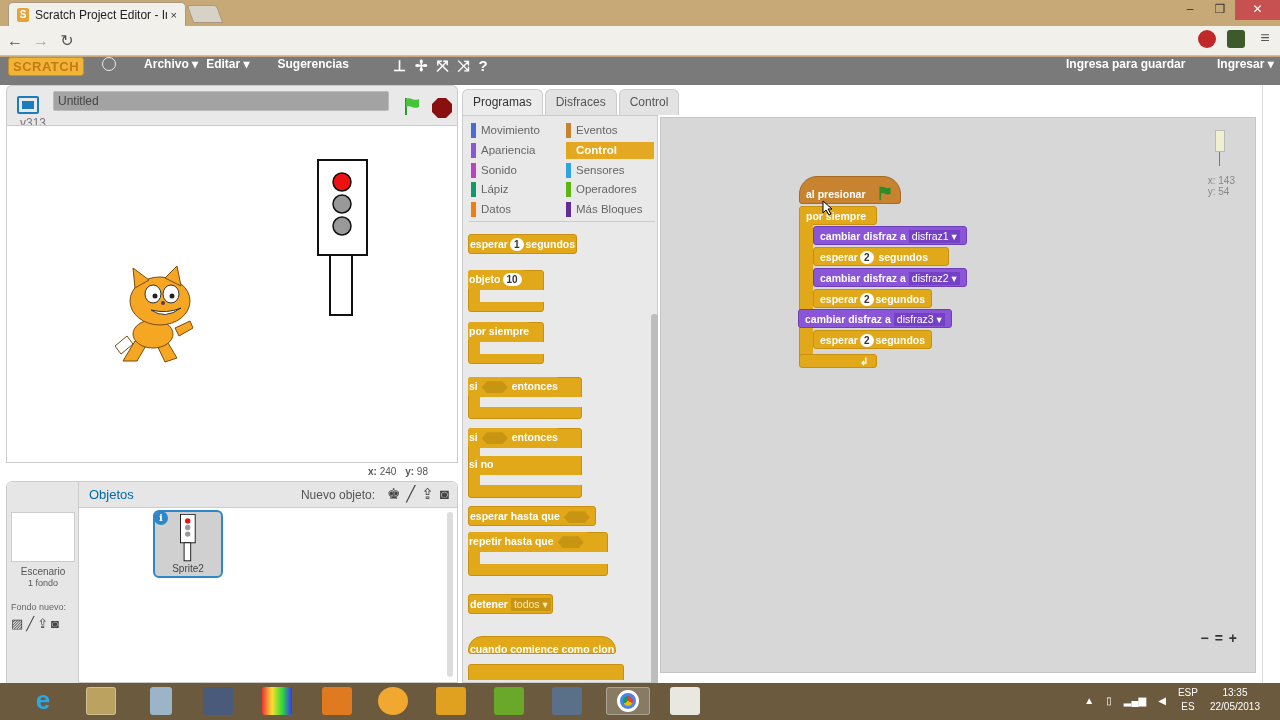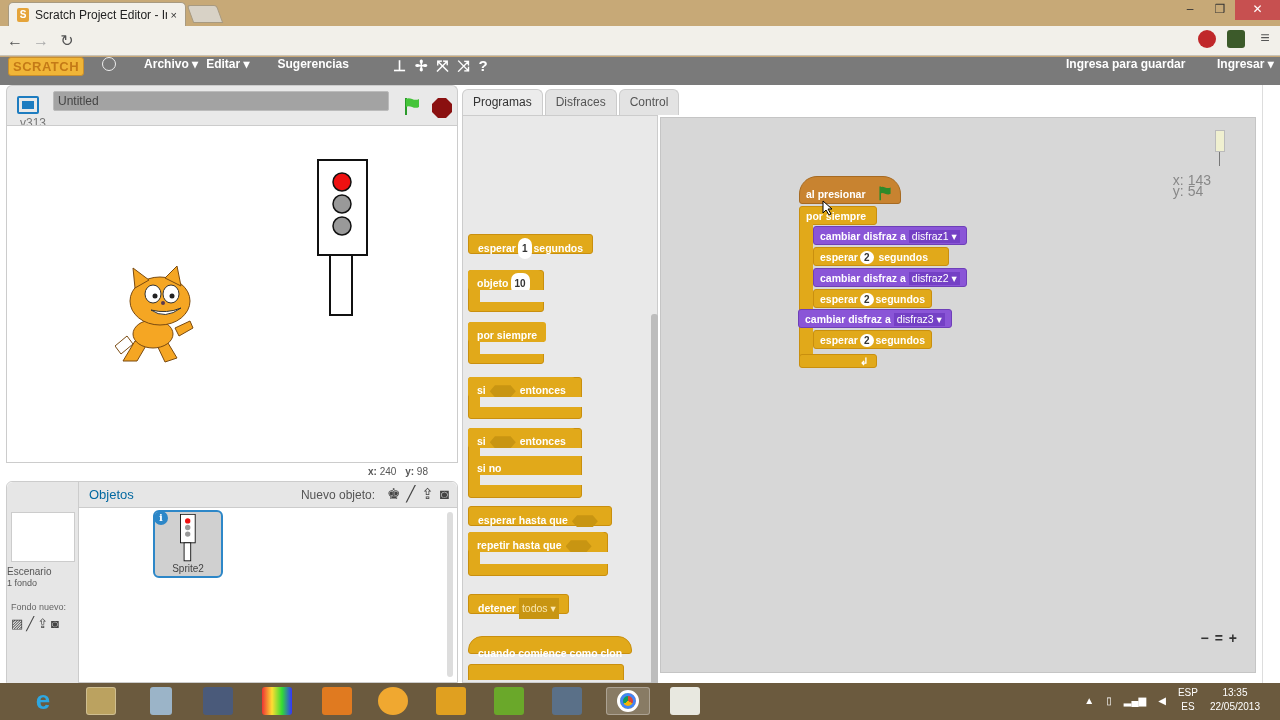--- a/index.html
+++ b/index.html
@@ -41,53 +41,53 @@
 .coords{position:absolute;left:368px;top:381px;font-size:10px;color:#555;font-weight:bold}
 .coords span{font-weight:normal;margin-right:6px}
 
 .sprites{position:absolute;left:6px;top:396px;width:452px;height:202px;border:1px solid #ccc;border-radius:6px 6px 0 0;background:#fff}
 .stagecol{position:absolute;left:0;top:0;width:72px;height:202px;background:#e6e6e6;border-right:1px solid #ccc;border-radius:6px 0 0 0}
 .sphead{position:absolute;left:72px;top:0;right:0;height:26px;background:#e6e6e6;border-bottom:1px solid #ccc;border-radius:0 6px 0 0}
 .sphead .lbl{position:absolute;left:10px;top:5px;font-size:13px;color:#0369a1}
 .sphead .nuevo{position:absolute;right:82px;top:6px;font-size:12px;color:#555}
 .sphead .icons{position:absolute;right:8px;top:3px;display:flex;gap:6px;font-size:15px;color:#444}
 .bgthumb{position:absolute;left:4px;top:30px;width:64px;height:50px;background:#fff;border:1px solid #ccc}
-.bglbl{position:absolute;left:0;width:72px;font-size:9px;color:#555}
+.bglbl{position:absolute;left:0;width:72px;text-align:center;font-size:9px;color:#555}
 .fondonuevo{position:absolute;left:4px;top:120px;font-size:9px;color:#666}
 .fondoicons{position:absolute;left:4px;top:134px;display:flex;gap:3px;font-size:13px;color:#444}
 .sprite{position:absolute;top:28px;width:70px;height:68px;text-align:center}
 .sprite .nm{position:absolute;bottom:2px;left:0;width:100%;font-size:10px;color:#444}
 .sprite.sel{background:#d0d0d0;border:2px solid #2d87c8;border-radius:6px}
 .info{position:absolute;left:-1px;top:-1px;width:14px;height:14px;border-radius:50%;background:#2d87c8;color:#fff;font-size:10px;font-weight:bold;line-height:14px;text-align:center;font-family:"DejaVu Serif",serif}
 .spscroll{position:absolute;right:4px;top:30px;width:6px;height:165px;background:#ddd;border-radius:3px}
 
 .tabs{position:absolute;left:462px;top:4px;display:flex;gap:2px}
 .tabs div{height:26px;padding:5px 10px;font-size:12px;color:#555;background:#e3e3e3;border:1px solid #ccc;border-bottom:none;border-radius:6px 6px 0 0}
 .tabs .active{background:#ececec;color:#333}
 .palette{position:absolute;left:462px;top:30px;width:196px;height:568px;background:#e9e9e9;border:1px solid #ccc}
 .cats{position:absolute;left:6px;top:6px;width:186px;height:100px;border-bottom:1px solid #ccc}
 .cat{position:absolute;height:17px;width:88px;font-size:11.5px;color:#666;padding-left:10px;line-height:17px}
 .cat::before{content:"";position:absolute;left:0;top:1px;width:5px;height:15px;background:var(--c)}
 .cat.active{background:#e5a823;color:#fff;font-weight:bold}
 .blocks{position:absolute;left:5px;top:114px;width:180px;height:450px;overflow:hidden}
-.blk{position:absolute;background:#e1a91a;border:1px solid #c98f0e;color:#fff;font-size:10.5px;font-weight:bold;padding:3px 9px;border-radius:3px;white-space:nowrap;height:20px;line-height:21px}
+.blk{position:absolute;background:#e1a91a;border:1px solid #c98f0e;color:#fff;font-size:10.5px;font-weight:bold;padding:3px 1px;border-radius:3px;white-space:nowrap;height:20px;line-height:13px}
 .cshape{position:absolute;background:#e1a91a;border:1px solid #c98f0e;border-radius:3px}
 .num{display:inline-block;background:#fff;color:#333;border-radius:7px;padding:0 4px;font-size:10px;margin:0 2px}
 .hex{display:inline-block;width:26px;height:12px;background:#c89512;clip-path:polygon(20% 0,80% 0,100% 50%,80% 100%,20% 100%,0 50%);vertical-align:middle;margin:0 4px}
 .dd{display:inline-block;background:#c89512;color:#fbe8b0;padding:0 3px;font-weight:normal;margin-left:3px}
 .palscroll{position:absolute;left:188px;top:198px;width:7px;height:398px;background:#bdbdbd;border-radius:3px}
 
 .scripts{position:absolute;left:660px;top:32px;width:596px;height:556px;background:#d7d7d7;border:1px solid #c5c5c5}
 .sblk{position:absolute;color:#fff;font-size:10.5px;font-weight:bold;padding:3px 6px;border-radius:3px;white-space:nowrap;height:19px;line-height:13px}
 .ev{background:#c88330;border:1px solid #a66a22}
 .ct{background:#e1a91a;border:1px solid #c98f0e}
 .lk{background:#8a55d7;border:1px solid #6e3fb8}
 .lk .dd{background:#7440c5;color:#fff}
 .spritecorner{position:absolute;right:30px;top:12px;width:10px;height:22px;border:1px solid #bbb;background:#f0f0d0}
-.scoords{position:absolute;right:44px;top:57px;font-size:14px;color:#888;line-height:11px}
+.scoords{position:absolute;right:20px;top:57px;font-size:10px;color:#888;line-height:11px}
 .zoomctl{position:absolute;right:18px;bottom:26px;display:flex;gap:6px;font-size:14px;color:#333;font-weight:bold}
 .rightedge{position:absolute;left:1262px;top:85px;width:18px;height:598px;background:#fff;border-left:1px solid #ddd}
 
 .taskbar{position:absolute;left:0;top:683px;width:1280px;height:37px;background:#6b5a3e}
 .tbicon{position:absolute;top:4px;width:30px;height:28px;border-radius:3px}
 .tbicon.hl{background:rgba(255,255,255,0.2);border:1px solid rgba(255,255,255,0.3)}
 .tray{position:absolute;right:20px;top:3px;display:flex;align-items:center;color:#fff;font-size:10px;gap:12px}
 .clock{text-align:center;line-height:14px}
 </style>
 </head>
@@ -213,20 +213,32 @@
     <div class="spscroll"></div>
   </div>
 
   <div class="tabs">
     <div class="active">Programas</div>
     <div>Disfraces</div>
     <div>Control</div>
   </div>
 
   <div class="palette">
+    <div class="cats">
+      <div class="cat" style="left:2px;top:0;--c:#4a6cd4">Movimiento</div>
+      <div class="cat" style="left:2px;top:20px;--c:#8a55d7">Apariencia</div>
+      <div class="cat" style="left:2px;top:40px;--c:#bb42c3">Sonido</div>
+      <div class="cat" style="left:2px;top:59px;--c:#0e9a6c">Lápiz</div>
+      <div class="cat" style="left:2px;top:79px;--c:#ee7d16">Datos</div>
+      <div class="cat" style="left:97px;top:0;--c:#c88330">Eventos</div>
+      <div class="cat active" style="left:97px;top:20px;--c:#e1a91a">Control</div>
+      <div class="cat" style="left:97px;top:40px;--c:#2ca5e2">Sensores</div>
+      <div class="cat" style="left:97px;top:59px;--c:#5cb712">Operadores</div>
+      <div class="cat" style="left:97px;top:79px;--c:#632d99">Más Bloques</div>
+    </div>
 
     <div class="blocks">
       <div class="blk" style="left:0;top:4px"><span>esperar</span><span class="num">1</span><span>segundos</span></div>
 
       <div class="cshape" style="left:0;top:40px;width:76px;height:42px"></div>
       <div class="blk" style="left:0;top:40px;border:none"><span>objeto</span><span class="num">10</span></div>
       <div style="position:absolute;left:12px;top:60px;width:66px;height:12px;background:#e9e9e9"></div>
 
       <div class="cshape" style="left:0;top:92px;width:76px;height:42px"></div>
       <div class="blk" style="left:0;top:92px;border:none">por siempre</div>

